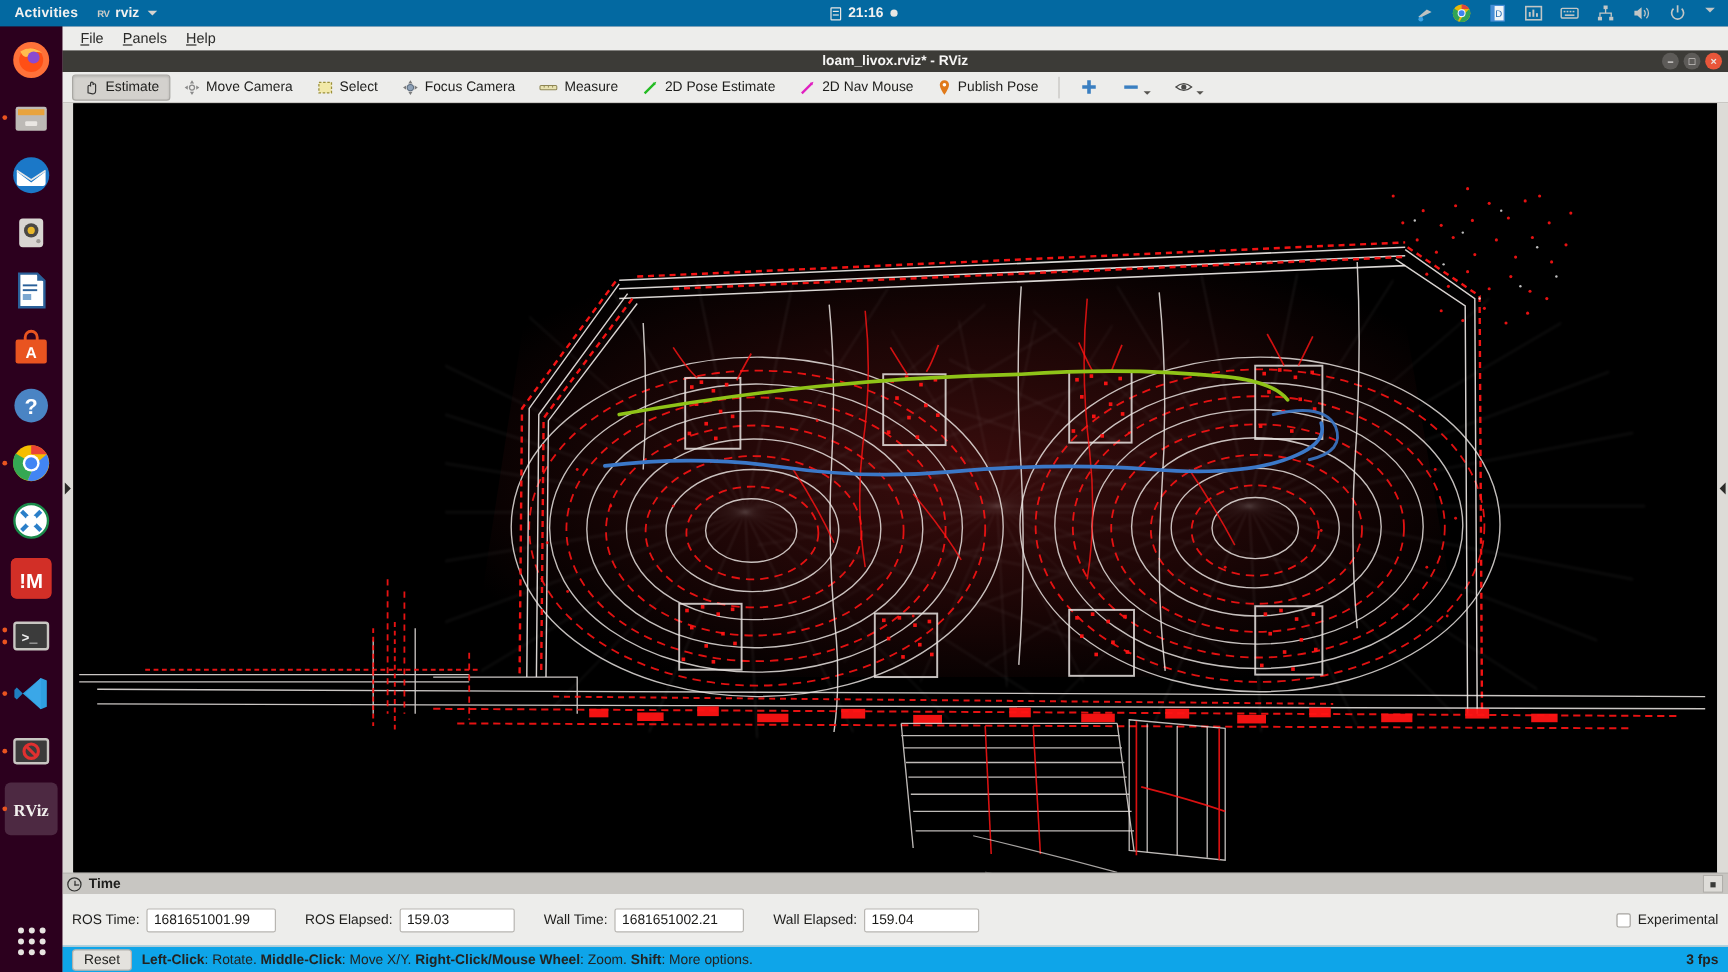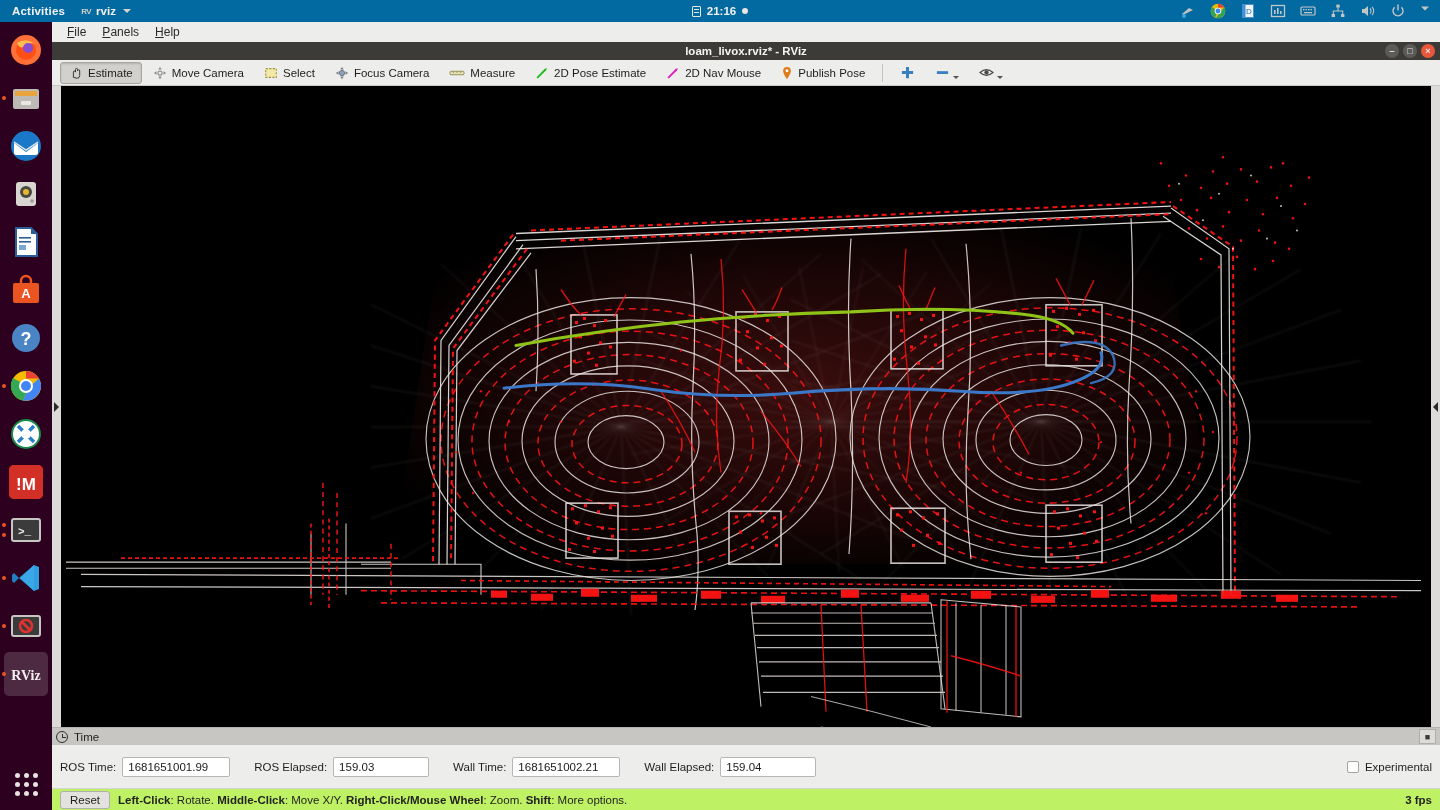--- a/index.html
+++ b/index.html
@@ -137,20 +137,21 @@
   .edge-arrow.left { border-top:5px solid transparent;border-bottom:5px solid transparent;border-right:5px solid #2a2a28; }
   #view3d { flex: 1; background: #000; position: relative; overflow: hidden; }
   #view3d svg { position: absolute; inset: 0; width: 100%; height: 100%; }
 
   
   #timepanel { flex: none; background: #ededeb; }
   #time-header {
     height: 18px; background: #c8c6c2; display: flex; align-items: center;
     gap: 6px; padding: 0 4px; font-size: 11.5px; color: #1e1e1c;
     border-top: 1px solid #b5b3af;
+    font-weight: bold;
   }
   .clock-ico {
     width: 12px; height: 12px; border-radius: 50%;
     border: 1.5px solid #2f2f2d; position: relative;
   }
   .clock-ico:before { content:""; position:absolute; left:50%; top:2px; width:1.3px;height:4.5px;background:#2f2f2d; }
   .clock-ico:after { content:""; position:absolute; left:50%; top:5px; width:3.5px;height:1.3px;background:#2f2f2d; }
   #time-close {
     margin-left: auto; width: 17px; height: 15px; background: #dedcd8;
     border: 1px solid #b0aeaa; display:flex;align-items:center;justify-content:center;
@@ -166,21 +167,21 @@
     padding: 3px 5px; border: 1px solid #b8b6b2; background: #fff;
     border-radius: 2px; color: #1a1a18;
   }
   .w-long { width: 108px; }
   .w-short { width: 96px; }
   #experimental { margin-left: auto; display: flex; align-items: center; gap: 6px; }
   .cbox { width: 12px; height: 12px; border: 1px solid #a5a39f; background: #fff; border-radius: 2px; }
 
   
   #statusbar {
-    height: 22px; background: #bef264; display: flex; align-items: center;
+    height: 22px; background: #0ea5e9; display: flex; align-items: center;
     gap: 8px; padding: 0 8px; font-size: 11.5px; color: #232321;
     border-top: 1px solid #d6d4d0; flex: none;
   }
   #reset-btn {
     font-size: 11.5px; padding: 2px 9px; background: #e4e2de;
     border: 1px solid #b2b0ac; border-radius: 3px; color: #1e1e1c;
   }
   #hint b { font-weight: bold; }
   #fps { margin-left: auto; font-weight: bold; }
 </style>

